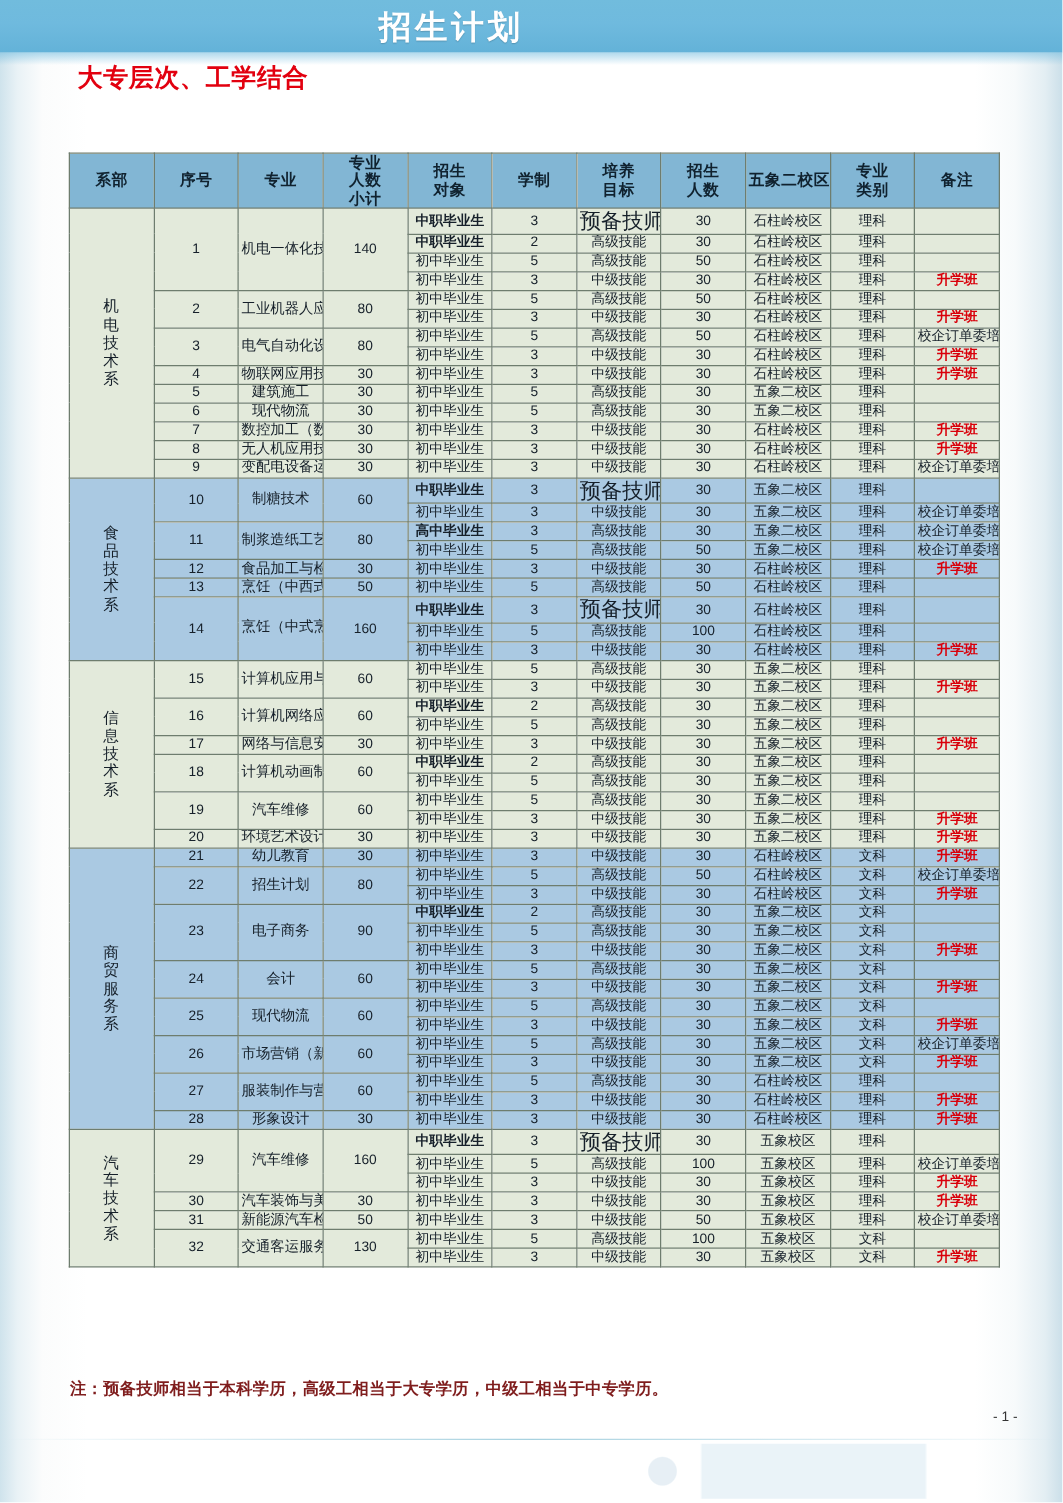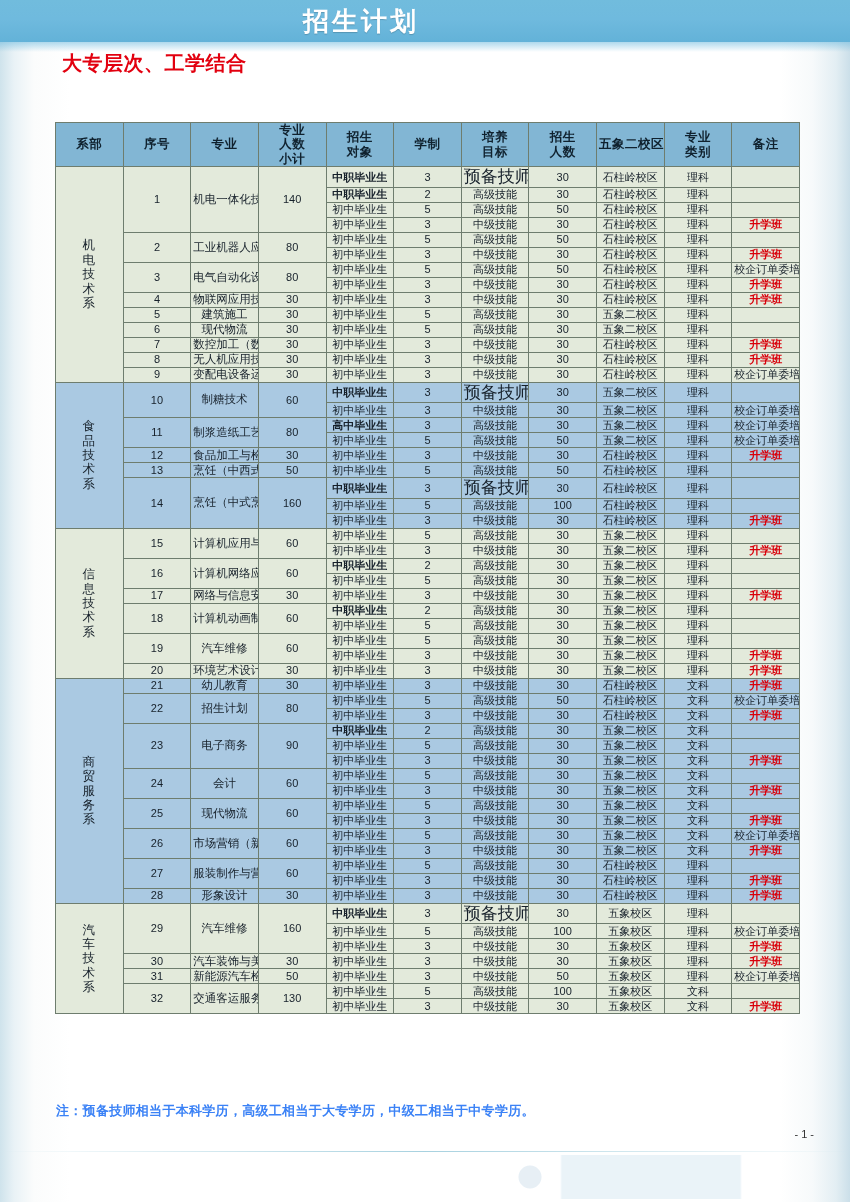--- a/index.html
+++ b/index.html
@@ -97,21 +97,21 @@
   td.count{width:34px;font-size:11px;}
   td.campus{width:76px;font-size:11px;}
   td.category{width:40px;font-size:11px;margin-left:17px;}
   td.remark{width:96px;font-size:11px;margin-left:20px;}
   td.remark.red{color:#d9000b;font-weight:bold;}
 
   
   
   .note{
     position:absolute;left:56px;top:1102px;
-    font-size:13px;font-weight:bold;color:#3b82f6;letter-spacing:.3px;
+    font-size:13px;font-weight:bold;color:#7f1d1d;letter-spacing:.3px;
   }
   .pagenum{
     position:absolute;right:36px;top:1128px;
     font-size:11px;color:#333;
   }
   
   .watermark{
     position:absolute;left:490px;top:1155px;width:300px;height:44px;
     opacity:.10;
     background:

